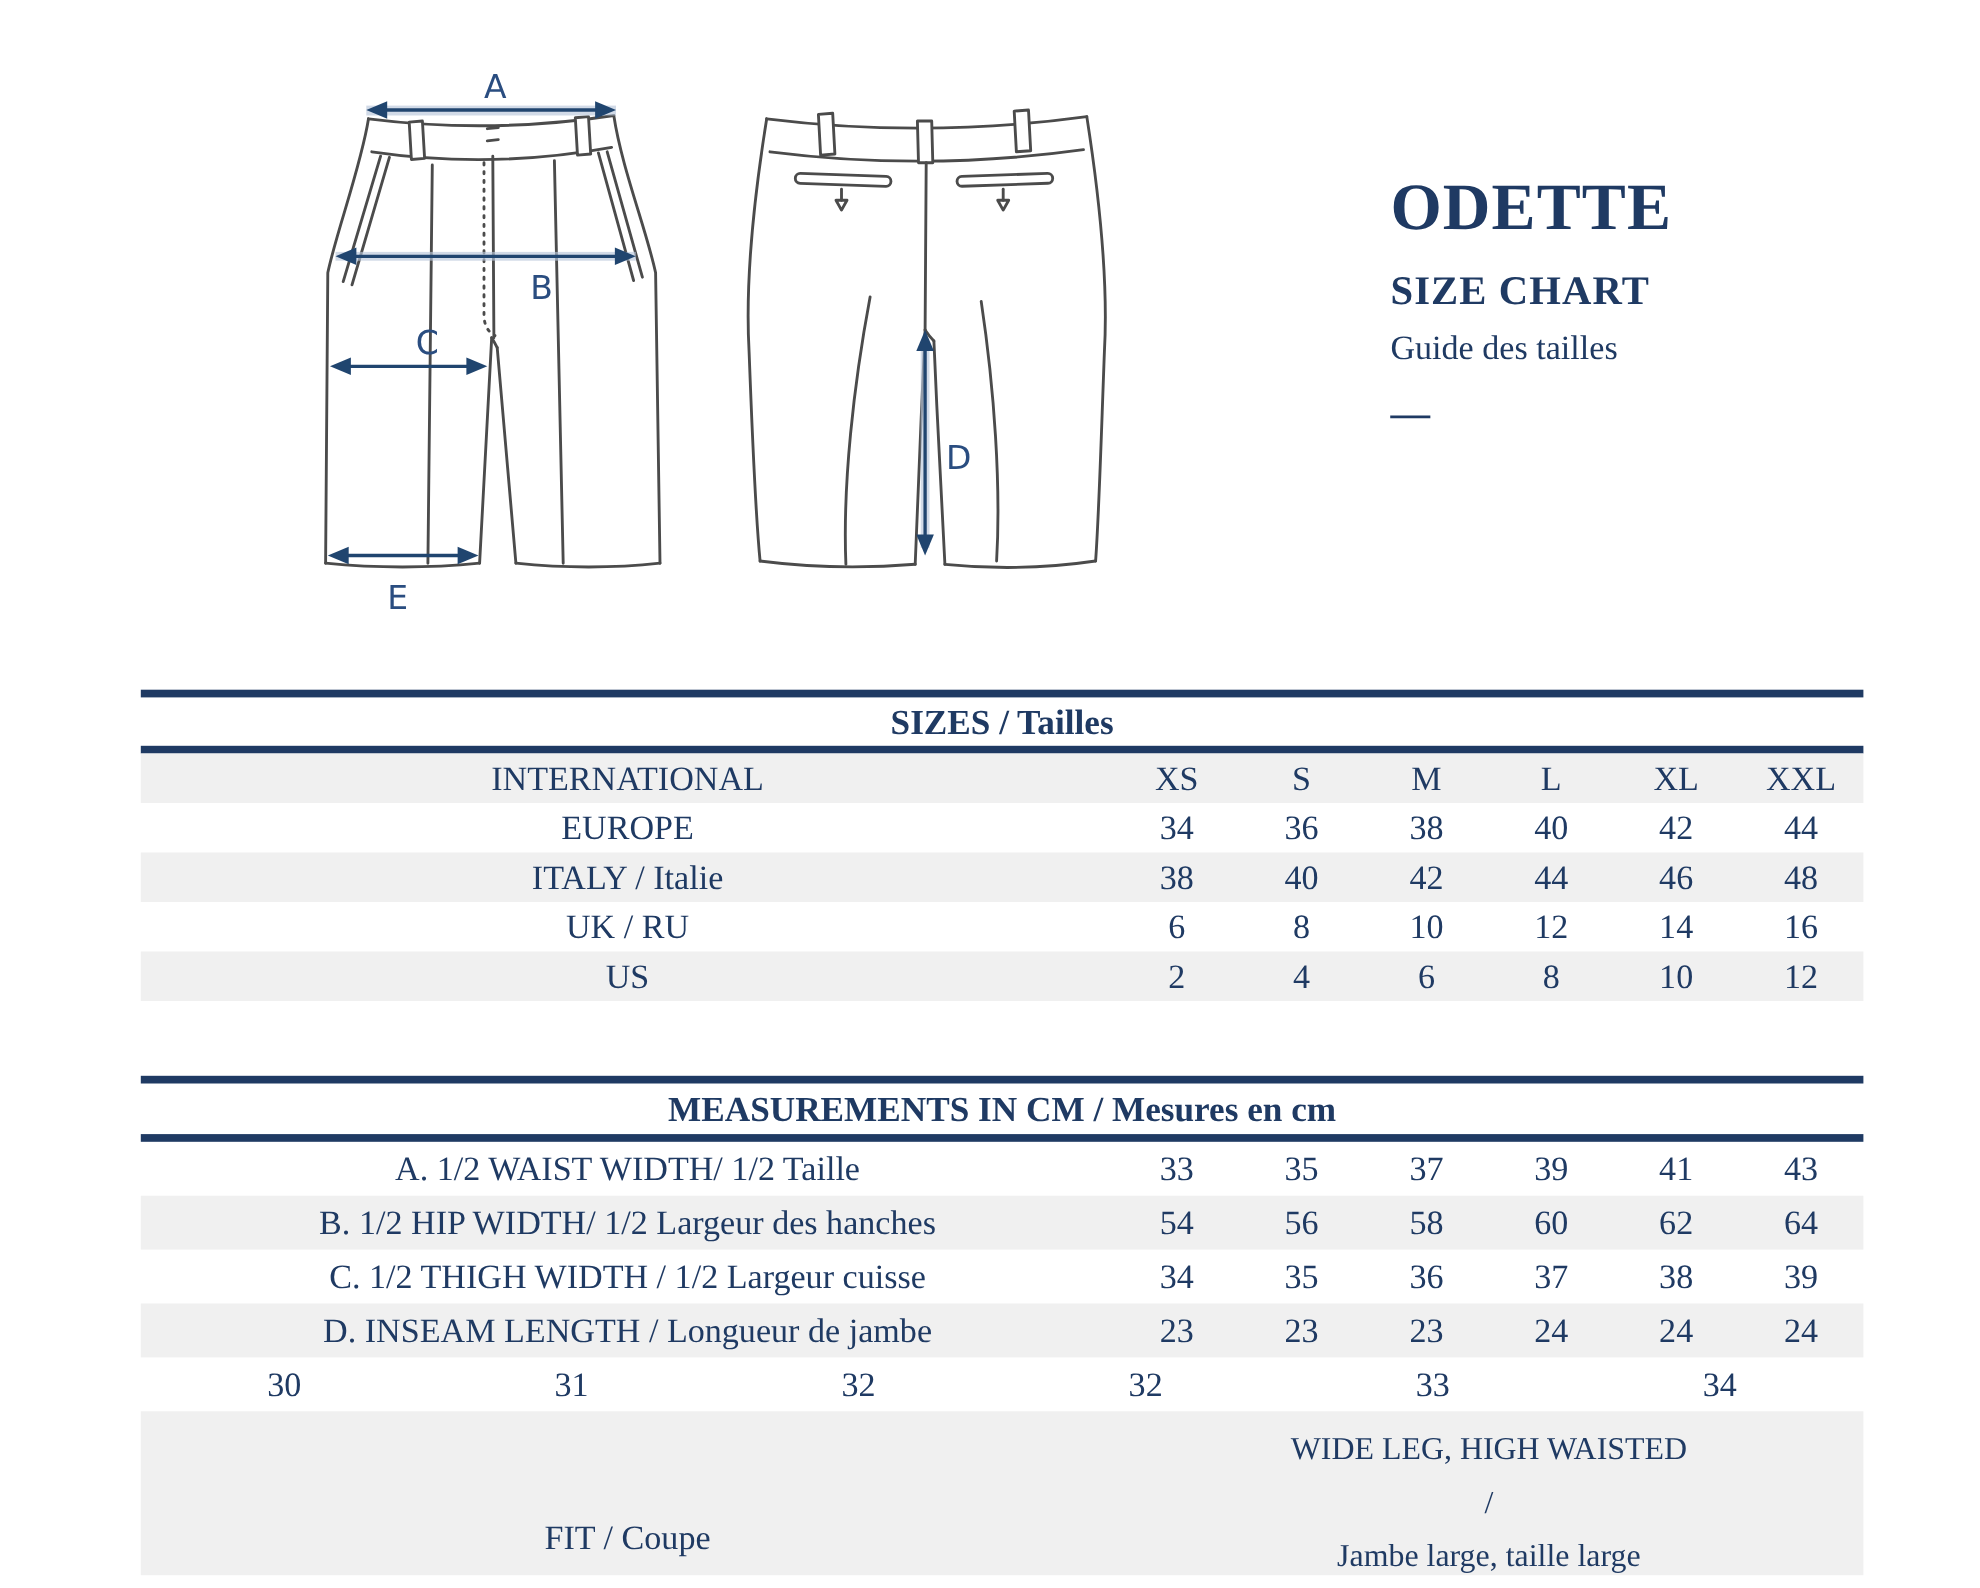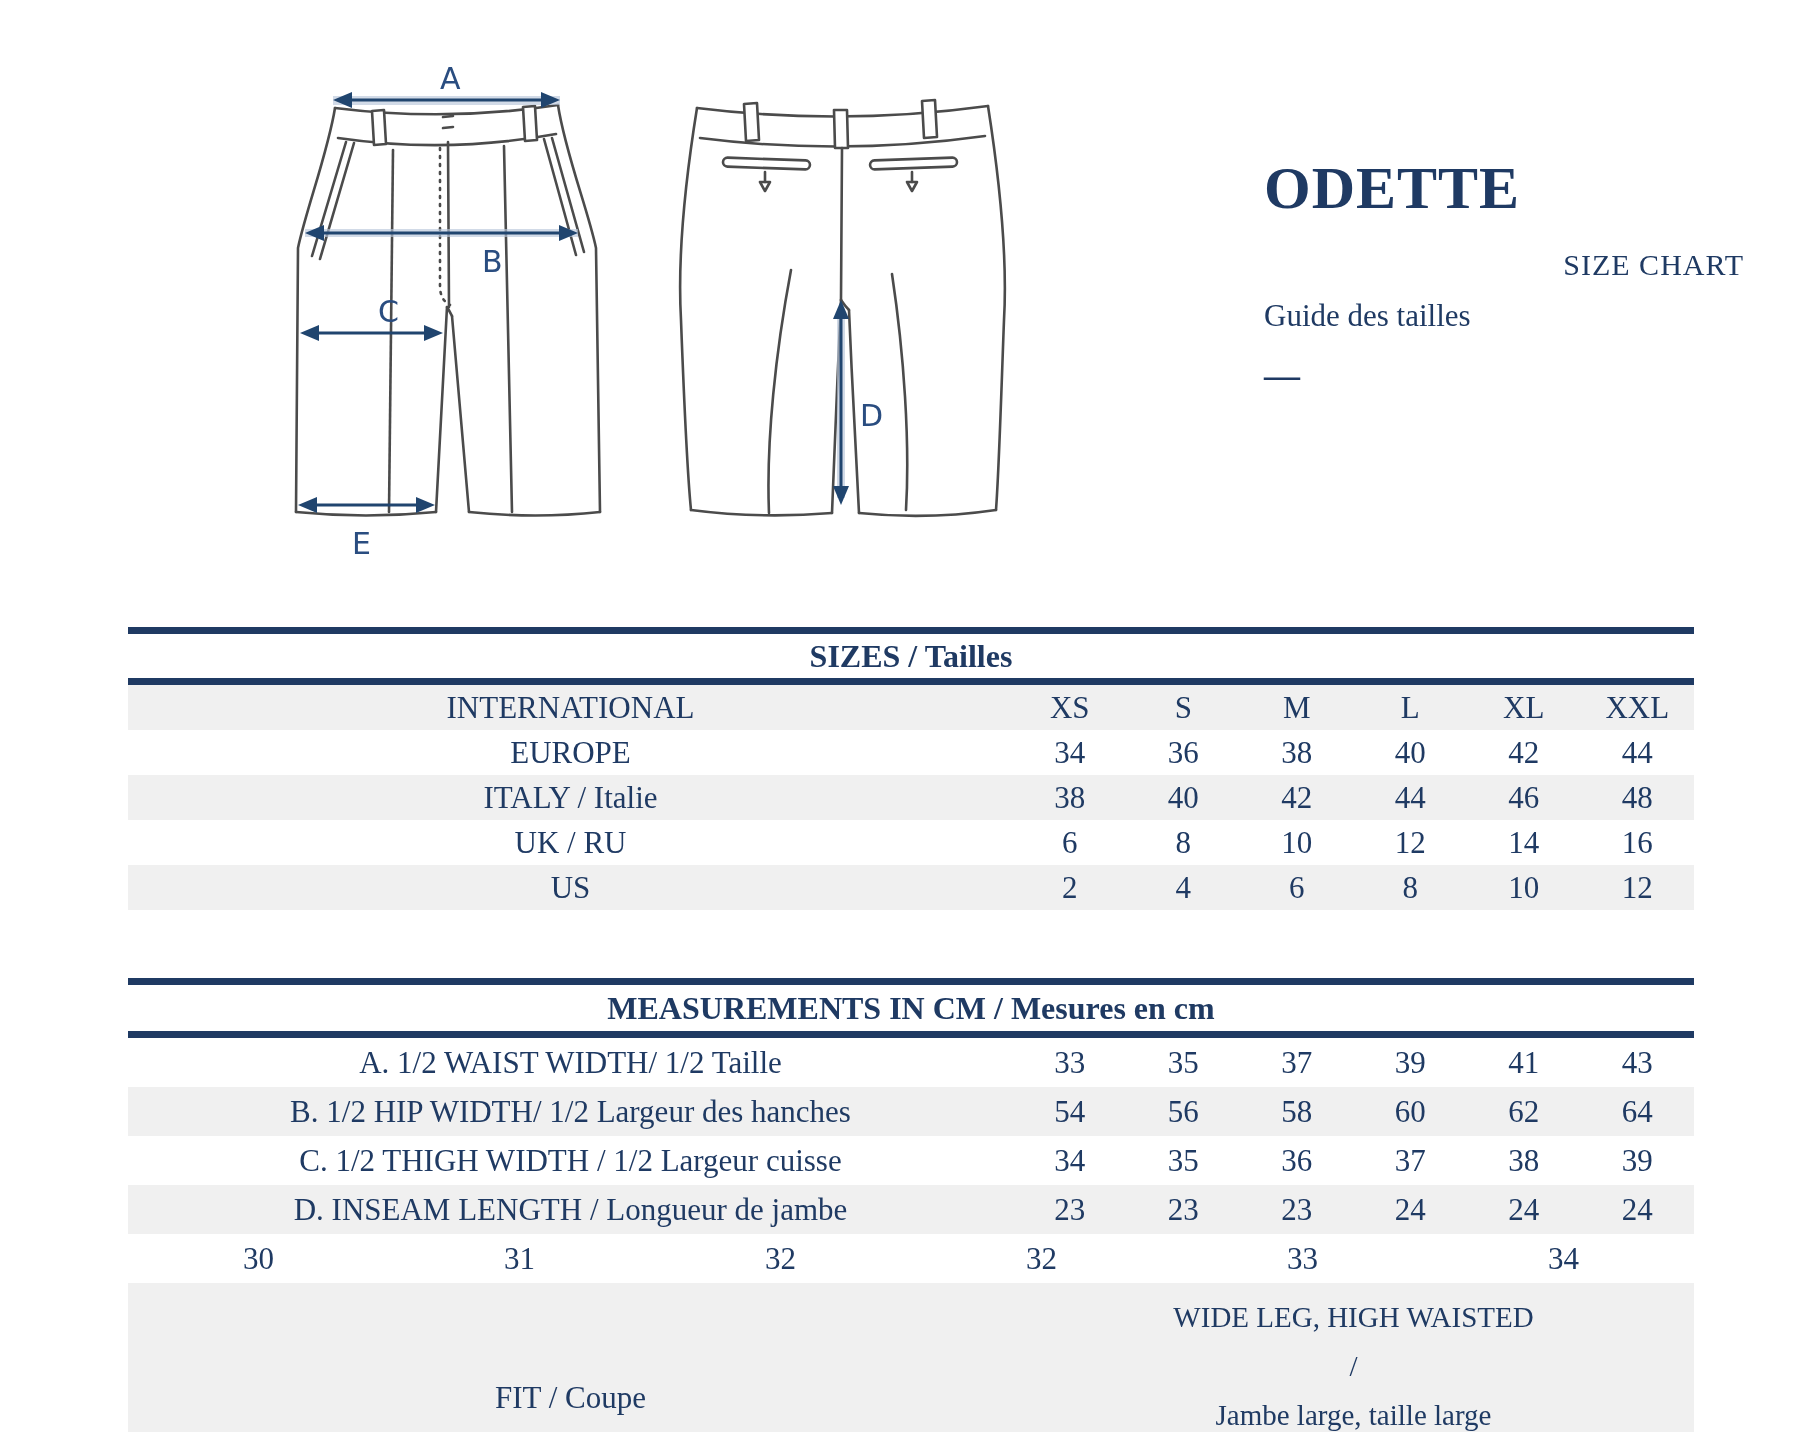--- a/index.html
+++ b/index.html
@@ -11,21 +11,21 @@
   }
   *{margin:0;padding:0;box-sizing:border-box;}
   body{background:#ffffff;}
   .page{
     position:relative;width:1800px;height:1444px;background:#ffffff;overflow:hidden;
     font-family:"Liberation Serif", serif;color:var(--navy,#1f3a63);
   }
   
   .title-block{position:absolute;left:1264px;top:158px;width:480px;}
   .product-name{font-size:60px;font-weight:700;line-height:60px;letter-spacing:1px;}
-  .chart-heading{font-size:30px;font-weight:400;letter-spacing:1px;margin-top:30px;line-height:33px;text-align:right;}
+  .chart-heading{font-size:37px;font-weight:700;letter-spacing:1px;margin-top:30px;line-height:33px;}
   .chart-heading-fr{font-size:31px;margin-top:19px;line-height:31px;}
   .divider-dash{font-size:36px;font-weight:700;margin-top:26px;line-height:36px;}
   
   .dtable{position:absolute;left:128px;width:1566px;}
   .sizes-table{top:627px;}
   .meas-table{top:978px;}
   .rule{height:7px;background:var(--navy,#1f3a63);}
   .t-header{text-align:center;font-weight:700;font-size:32px;}
   .sizes-table .t-header{height:44px;line-height:44px;}
   .meas-table .t-header{height:46px;line-height:46px;}

